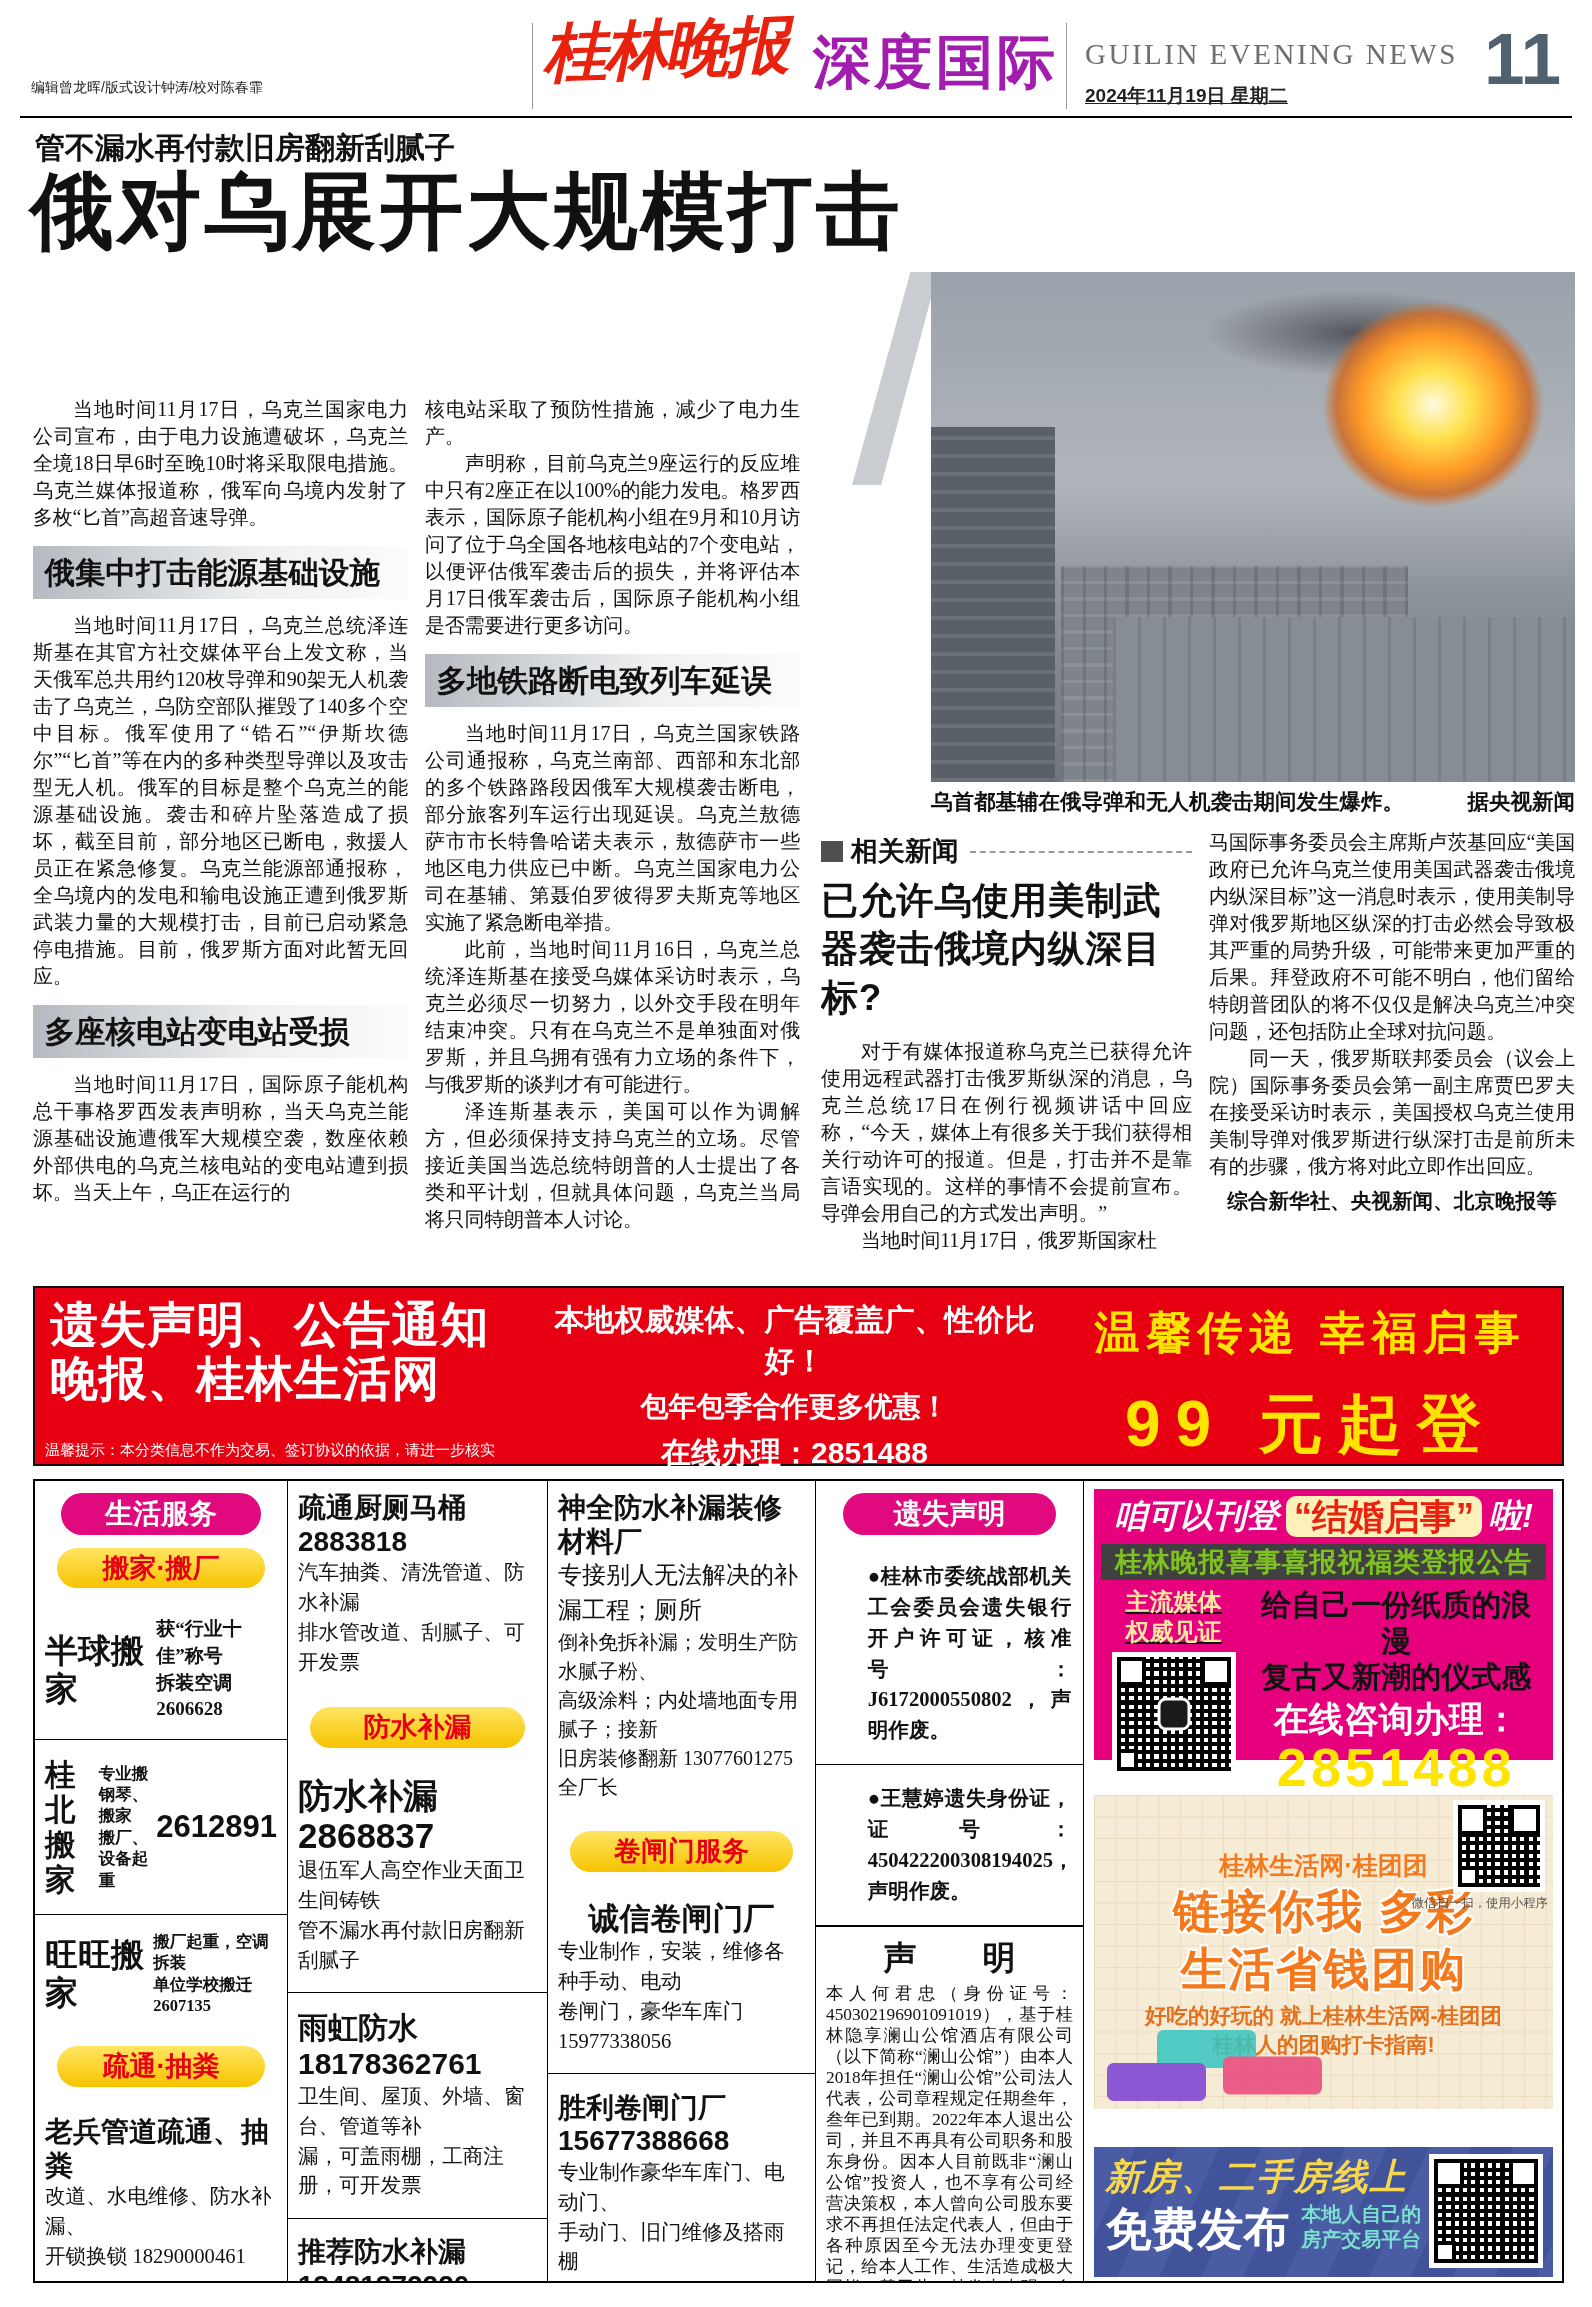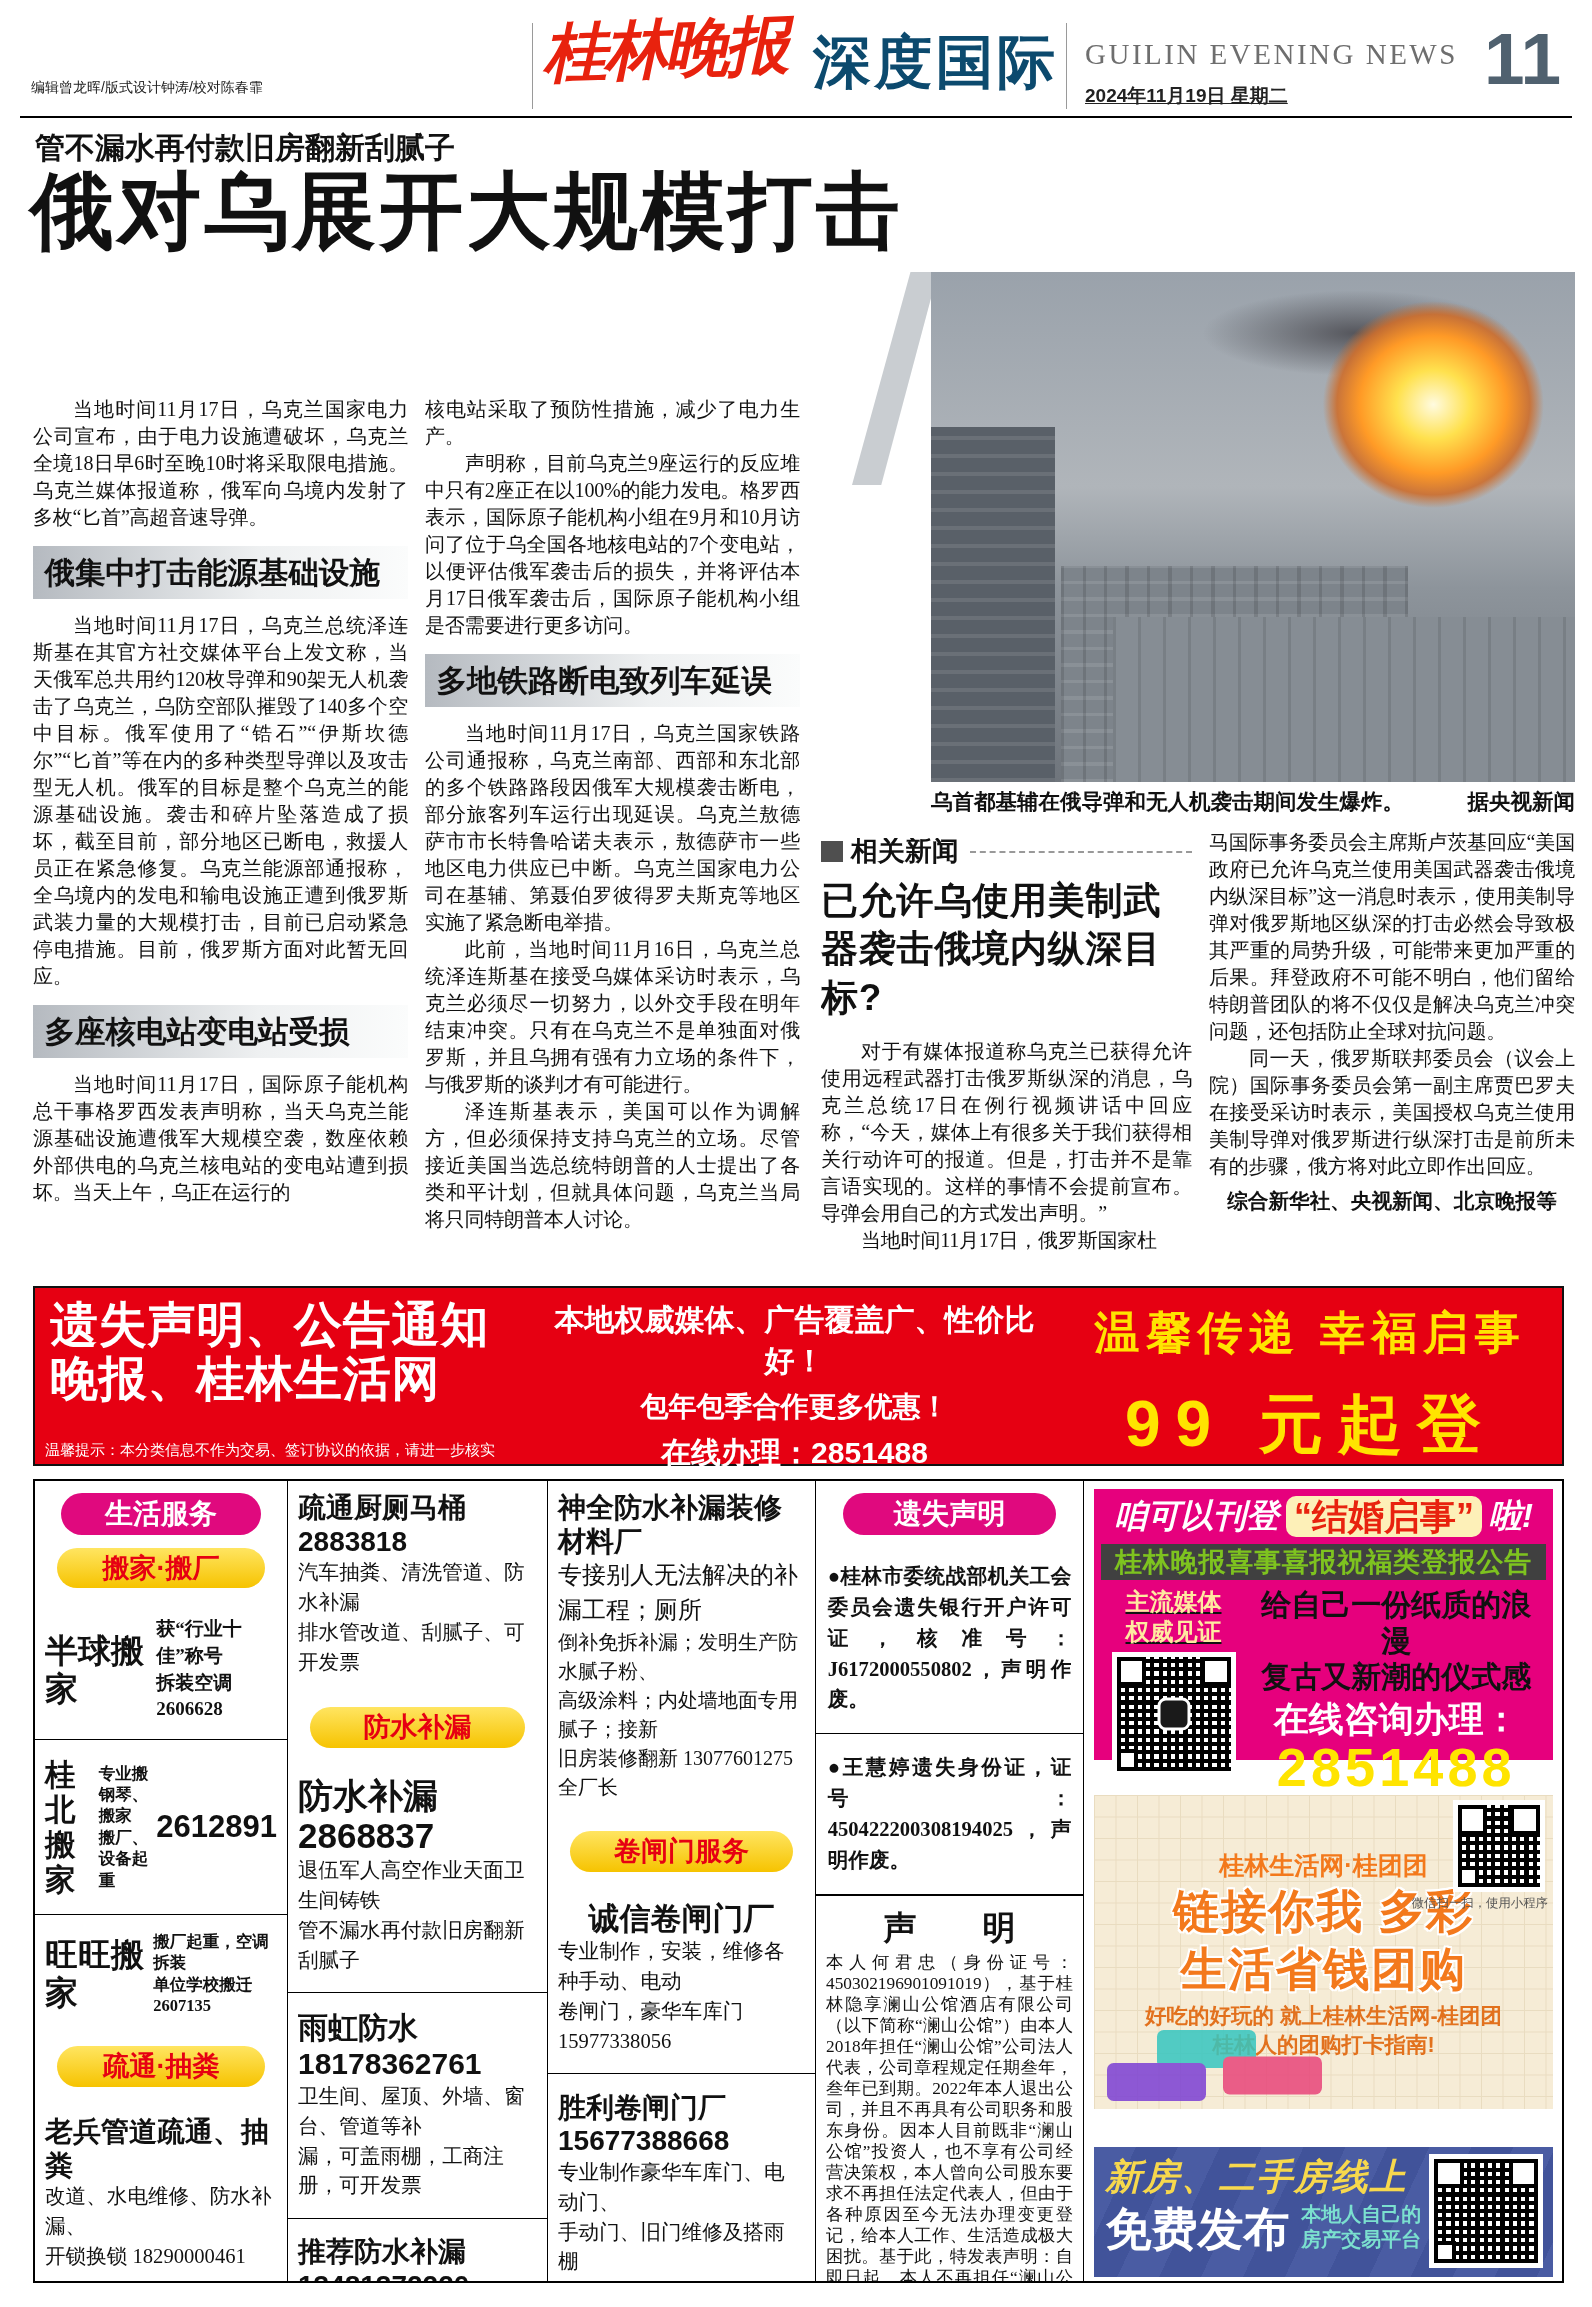--- a/index.html
+++ b/index.html
@@ -6,21 +6,21 @@
   html,body { background:#fff; }
   .page { position:relative; width:1592px; height:2307px; background:#fff; overflow:hidden;
           font-family:"Liberation Serif", serif; color:#111; }
   .hei { font-family:"Liberation Sans", sans-serif; }
 
   
   .editors { position:absolute; left:31px; top:79px; font:500 14px/1.2 "Liberation Sans",sans-serif; color:#222; }
   .logo { position:absolute; left:543px; top:18px; font:900 64px/1 "Liberation Serif",serif;
           color:#e8220e; font-style:italic; transform:rotate(-2deg); letter-spacing:-3.3px; }
   .vline { position:absolute; top:23px; width:0.8px; height:86px; background:#9a9a9a; }
-  .section-title { position:absolute; left:813px; top:33px; font:900 58px/1 "Liberation Sans",sans-serif; color:#0c4a6e; letter-spacing:3.3px; }
+  .section-title { position:absolute; left:813px; top:33px; font:900 58px/1 "Liberation Sans",sans-serif; color:#a21caf; letter-spacing:3.3px; }
   .en-name { position:absolute; left:1085px; top:40px; font:500 29px/1 "Liberation Serif",serif; color:#6e6e6e; letter-spacing:2.5px; }
   .m-date { position:absolute; left:1085px; top:86px; font:700 19px/1 "Liberation Sans",sans-serif; color:#222;text-decoration:underline; }
   .pageno { position:absolute; left:1484px; top:21.5px; font:900 73px/1 "Liberation Sans",sans-serif; color:#50616f; }
   .masthead-rule { position:absolute; left:20px; right:20px; top:116px; height:1.7px; background:#000; }
 
   
   .kicker { position:absolute; left:35px; top:130px; font:700 30px/1.2 "Liberation Sans",sans-serif; }
   .headline { position:absolute; left:30px; top:165px; font:900 84px/1.1 "Liberation Sans",sans-serif; letter-spacing:3.3px; }
   .col { position:absolute; overflow:hidden; }
   .col p { font-size:20px; line-height:27px; text-align:justify; text-indent:2em; letter-spacing:-0.2px; }
@@ -85,21 +85,21 @@
   .hr2 { border-top:1.7px solid #000; margin:0 -10px; }
   .ad { padding:16.5px 0; }
   .ad-flex { display:flex; align-items:center; gap:6.6px; }
   .ad-title { font:900 33px/1.15 "Liberation Sans",sans-serif; }
   .ad-title-m { font:900 28px/1.2 "Liberation Sans",sans-serif; }
   .ad-side { font:700 19px/1.4 "Liberation Serif",serif; }
   .ad-side-s { font:700 16.5px/1.3 "Liberation Serif",serif; }
   .ad-phone-big { font:900 31px/1 "Liberation Sans",sans-serif; }
   .ad-lines { font:500 20.6px/1.45 "Liberation Serif",serif; }
   .center { text-align:center; }
-  .notice { font:700 20.6px/1.5 "Liberation Serif",serif; padding:18px 1.7px; text-align:justify; }
+  .notice { font:700 20.6px/1.5 "Liberation Serif",serif; padding:18px 1.7px; text-align:justify;margin-left:40px; }
   .stmt-title { font:900 33px/1.2 "Liberation Sans",sans-serif; text-align:center; margin:11.6px 0 5px; }
   .stmt-body { font:500 17.3px/21px "Liberation Serif",serif; text-align:justify; }
 
   
   .wedding { margin-top:3.3px; height:271px; background:#e6007d; padding:6.6px 10px; position:relative; }
   .wd-row1 { display:flex; align-items:center; justify-content:center; gap:6.6px; }
   .wd-a { font:900 33px/1.1 "Liberation Sans",sans-serif; color:#ffffff; font-style:italic;text-align:right; }
   .wd-pill { font:900 36px/1.15 "Liberation Sans",sans-serif; color:#e8220e; background:#fdf0b8; border-radius:10px; padding:0 8.3px; }
   .wd-band { margin:6.6px -3.3px 0; background:#404040; text-align:center; font:900 27px/1.35 "Liberation Sans",sans-serif; color:#7ec31f; letter-spacing:0.8px; }
   .wd-row3 { display:flex; margin-top:6.6px; gap:6.6px; }

